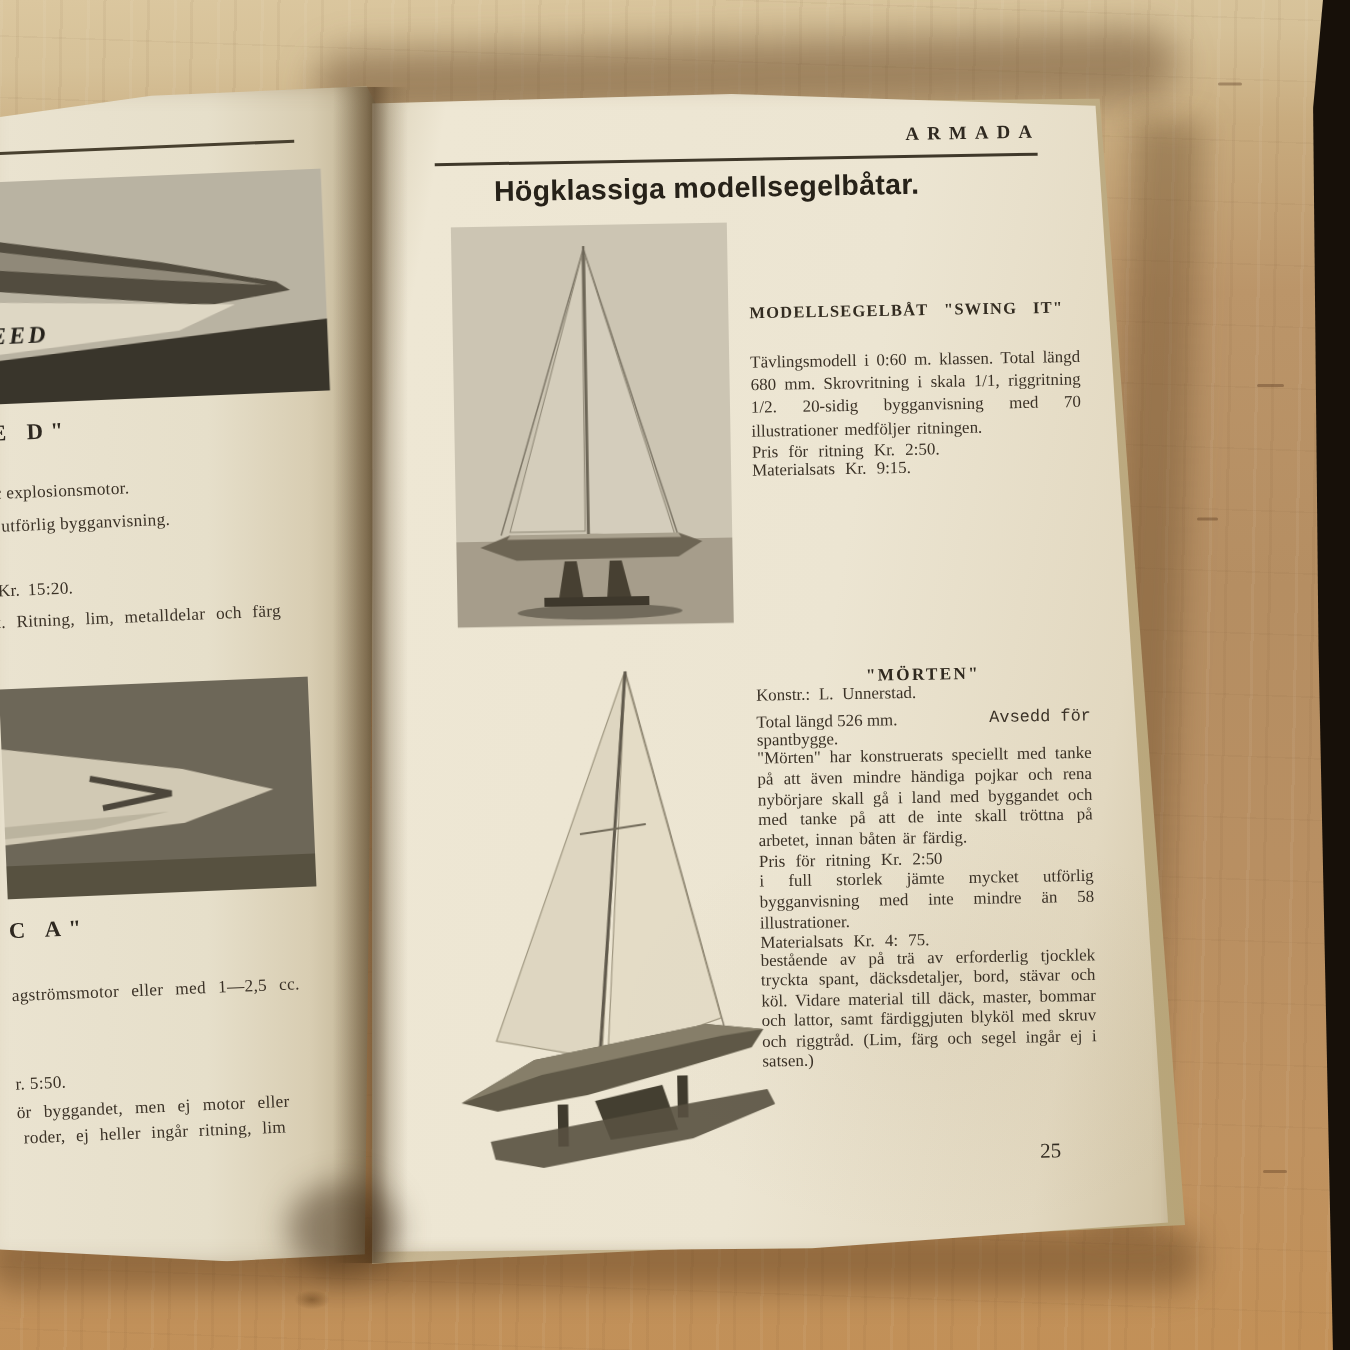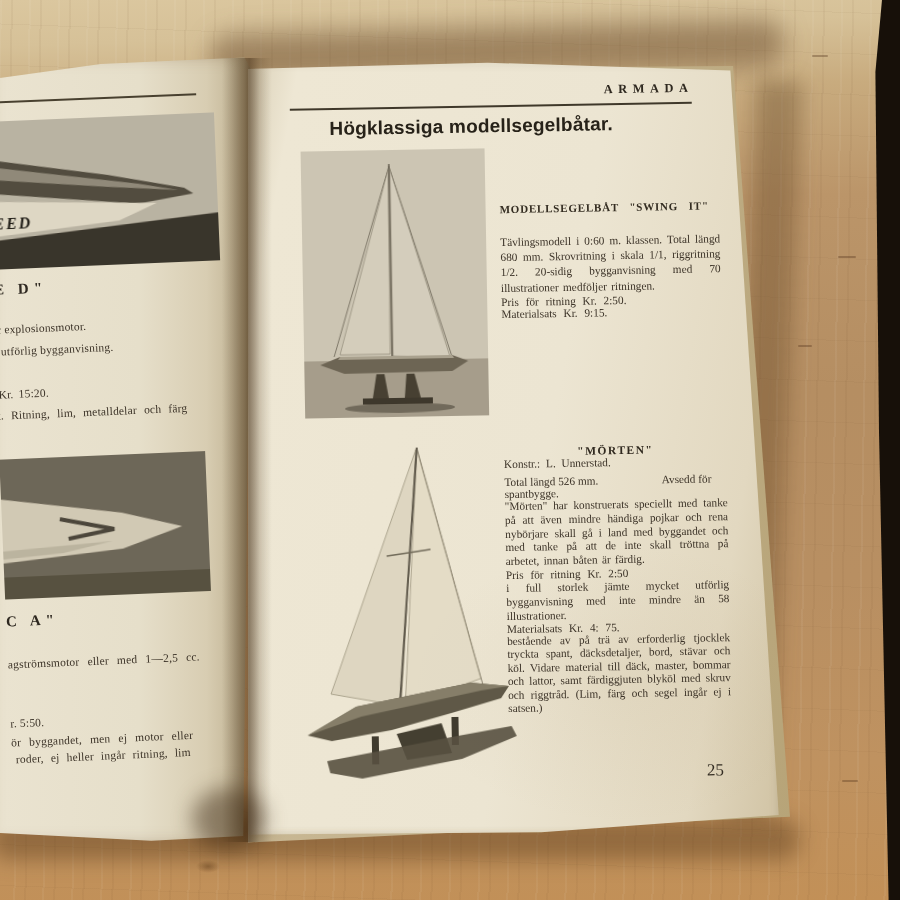--- a/index.html
+++ b/index.html
@@ -76,25 +76,25 @@
   .col p,.col h2{margin:0;}
   .col-swing{left:252px;top:145px;width:220px;}
   .col-swing h2{font-size:11px;font-weight:bold;letter-spacing:.8px;word-spacing:7px;color:#332c21;}
   .para{text-align:justify;line-height:15.2px;word-spacing:1.5px;}
   .col-swing .para{margin-top:20px;}
   .price{margin-top:9px;word-spacing:4px;}
   .col-morten{left:252px;top:388px;width:223px;}
   .m-heading{text-align:center;font-size:11.5px;font-weight:bold;letter-spacing:1.5px;color:#30291f;}
   .m-konstr{margin-top:15px;word-spacing:3px;}
   .m-split{margin-top:6px;position:relative;}
-  .m-split .right{position:absolute;right:16px;top:0;}
+  .m-split .right{position:absolute;right:0;top:0;font-family:Liberation Mono, monospace;}
   .m-para1{margin-top:8px;line-height:13.8px;}
   .m-para2{margin-top:4px;line-height:14px;}
   .m-para3{margin-top:5px;line-height:13.4px;}
-  .rp-pagenum{left:436px;top:706px;width:44px;text-align:center;font-size:17px;color:#332c22;}
+  .rp-pagenum{left:436px;top:706px;width:44px;font-size:14px;color:#332c22;}
 </style>
 </head>
 <body>
 
 <div class="scene">
   <div class="wood"></div>
   <div class="grain-dash" style="left:812px;top:55px;width:16px;"></div>
   <div class="grain-dash" style="left:838px;top:256px;width:18px;"></div>
   <div class="grain-dash" style="left:798px;top:345px;width:14px;"></div>
   <div class="grain-dash" style="left:842px;top:780px;width:16px;"></div>

